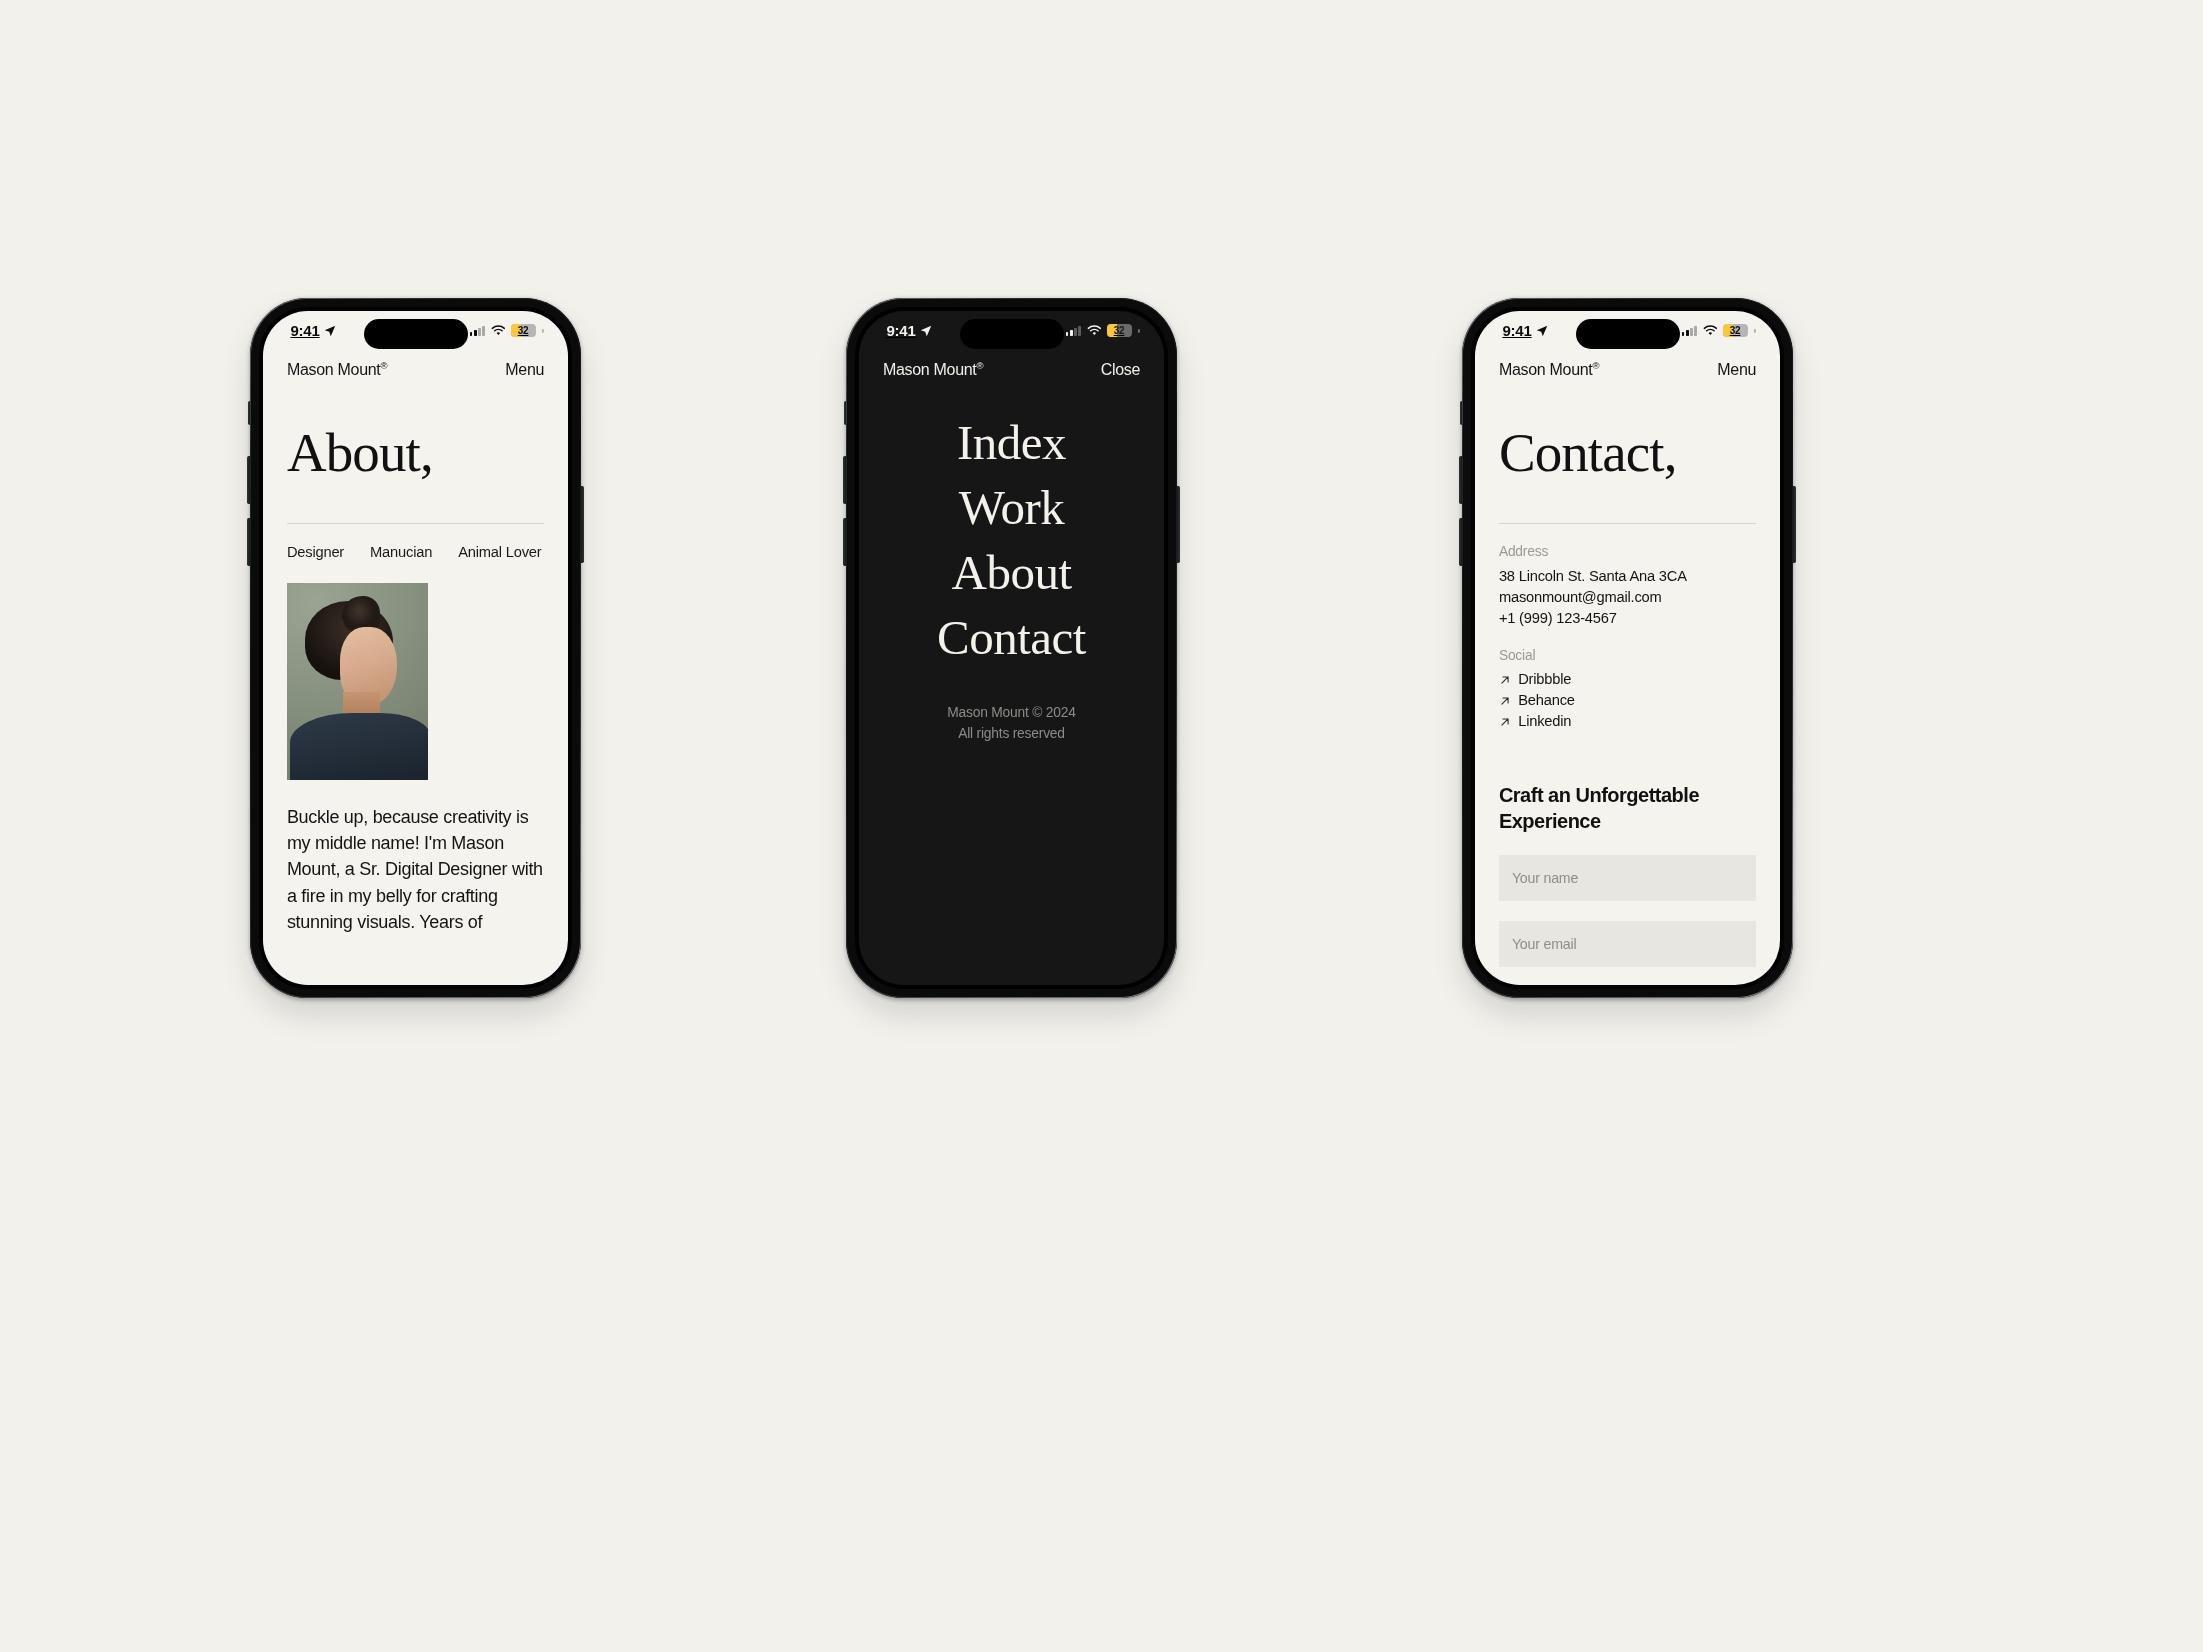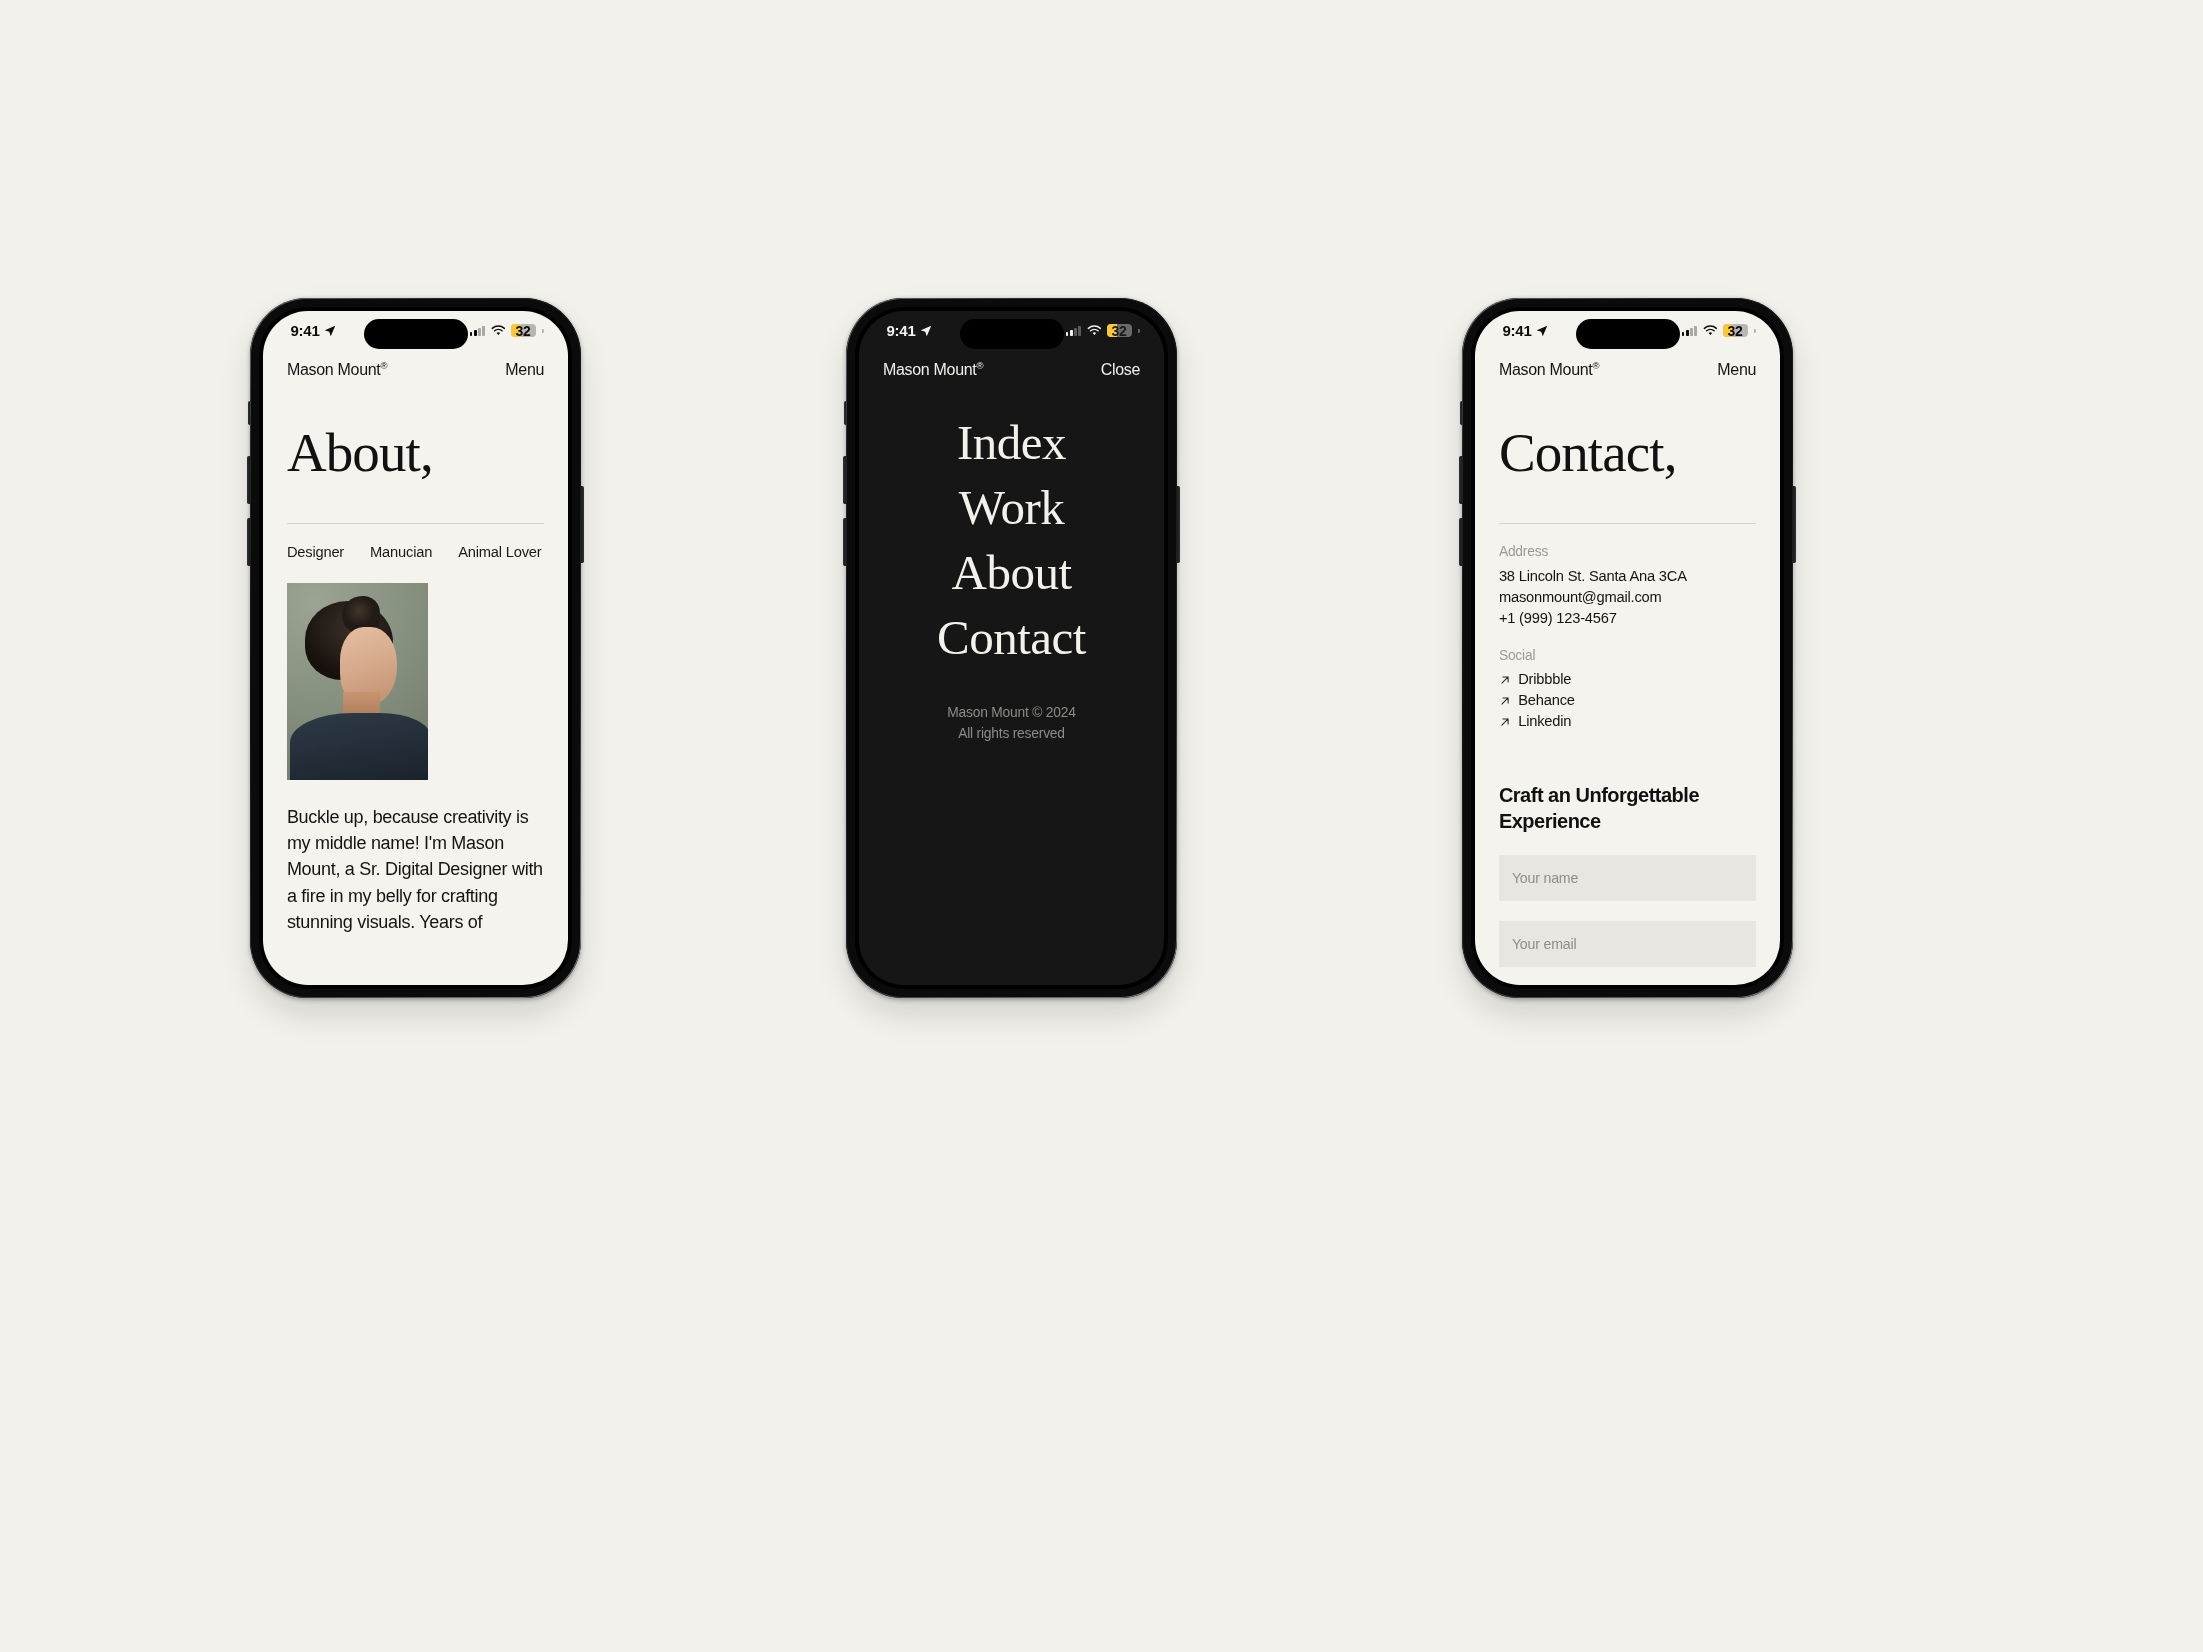--- a/index.html
+++ b/index.html
@@ -59,20 +59,21 @@
   .btn-power  { right:-2.8px; top:188px; width:3.7px;  height:77px; border-radius:0 1.8px 1.8px 0;
                 background:linear-gradient(270deg,#2e3234,#111314); }
 
   
   .statusbar {
     position:relative;
     height:40px;
     display:flex; align-items:center;
     padding:0 24px 0 27.5px;
     z-index:4;
+    text-decoration:underline;
   }
   .sb-time {
     font-size:15px; font-weight:600; letter-spacing:-0.2px;
     color:#0d0d0d; display:flex; align-items:center; gap:4.6px;
   }
   .dark .sb-time { color:#f2f1ec; }
   .loc-arrow { display:block; }
   .sb-right {
     margin-left:auto; display:flex; align-items:center; gap:5.5px;
   }
@@ -88,21 +89,21 @@
     width:25px; height:13px; border-radius:3.9px;
     background:#b6b6b6; overflow:hidden;
     display:flex; align-items:center; justify-content:center;
   }
   .battery .fill {
     position:absolute; left:0; top:0; bottom:0; width:42%;
     background:#f7c83c;
   }
   .battery .pct {
     position:relative; z-index:2;
-    font-size:14px; font-weight:700; color:#0d0d0d; letter-spacing:-0.2px;
+    font-size:10px; font-weight:700; color:#0d0d0d; letter-spacing:-0.2px;
     padding-right:0.9px;
   }
   .batt-nub {
     width:1.8px; height:4.6px; border-radius:0 1.4px 1.4px 0;
     background:#b6b6b6; margin-left:0.9px;
   }
   .dark .batt-nub { background:#6a6a6a; }
   .dark .battery { background:#6a6a6a; }
   .dark .battery .pct { color:#1a1a1a; }
 

